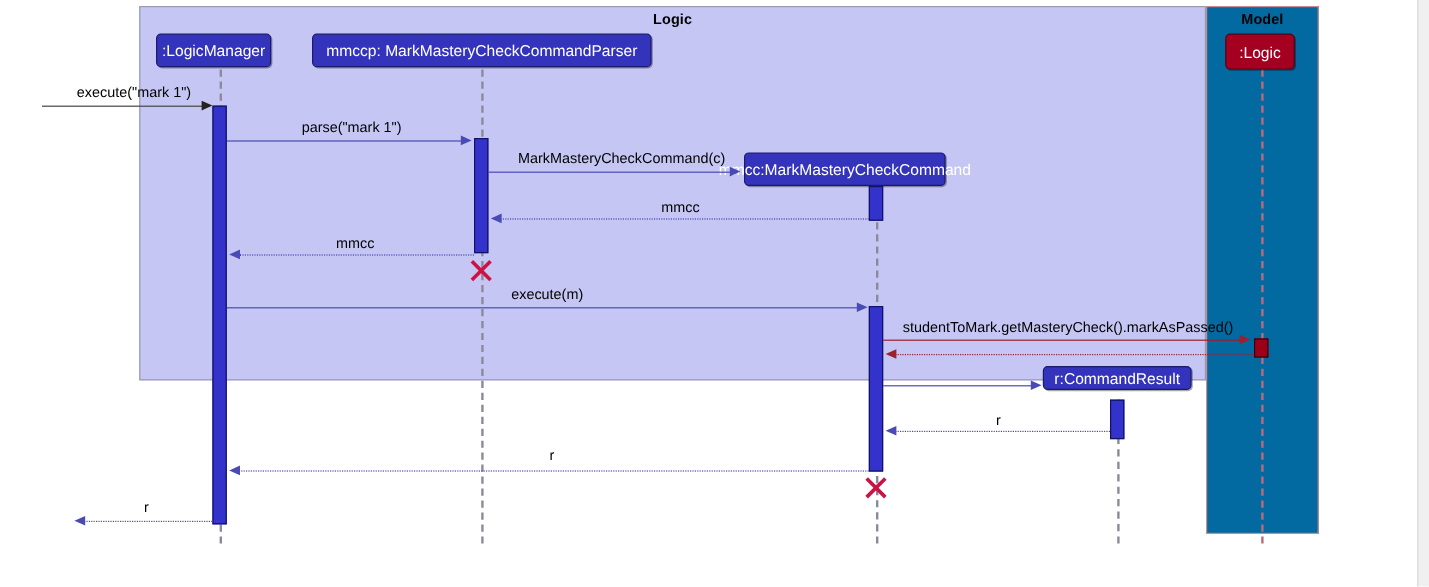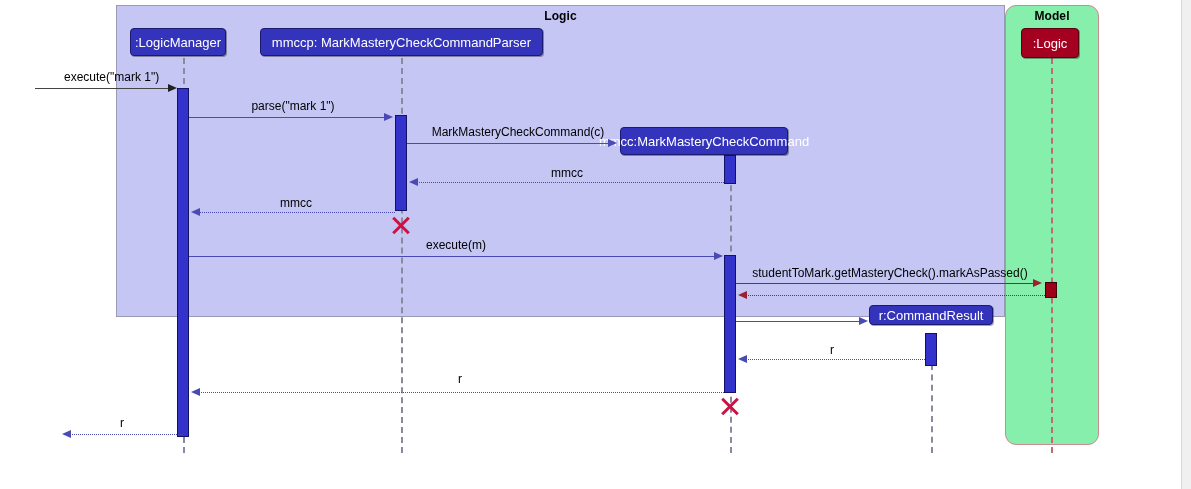--- a/index.html
+++ b/index.html
@@ -38,23 +38,22 @@
   .partition {
     position: absolute;
     box-sizing: border-box;
     border: 1px solid #a9a9b8;
   }
   .partition.logic {
     background: #c5c6f4;
     border-color: #9a9ab4;
   }
   .partition.model {
-    background: #86efac;
+    background: #0369a1;
     border-color: #c98a92;
-    border-radius: 11px;
   }
   .partition-title {
     position: absolute;
     left: 0;
     right: 0;
     top: 3px;
     text-align: center;
     font-size: 12px;
     font-weight: bold;
     color: #000000;

